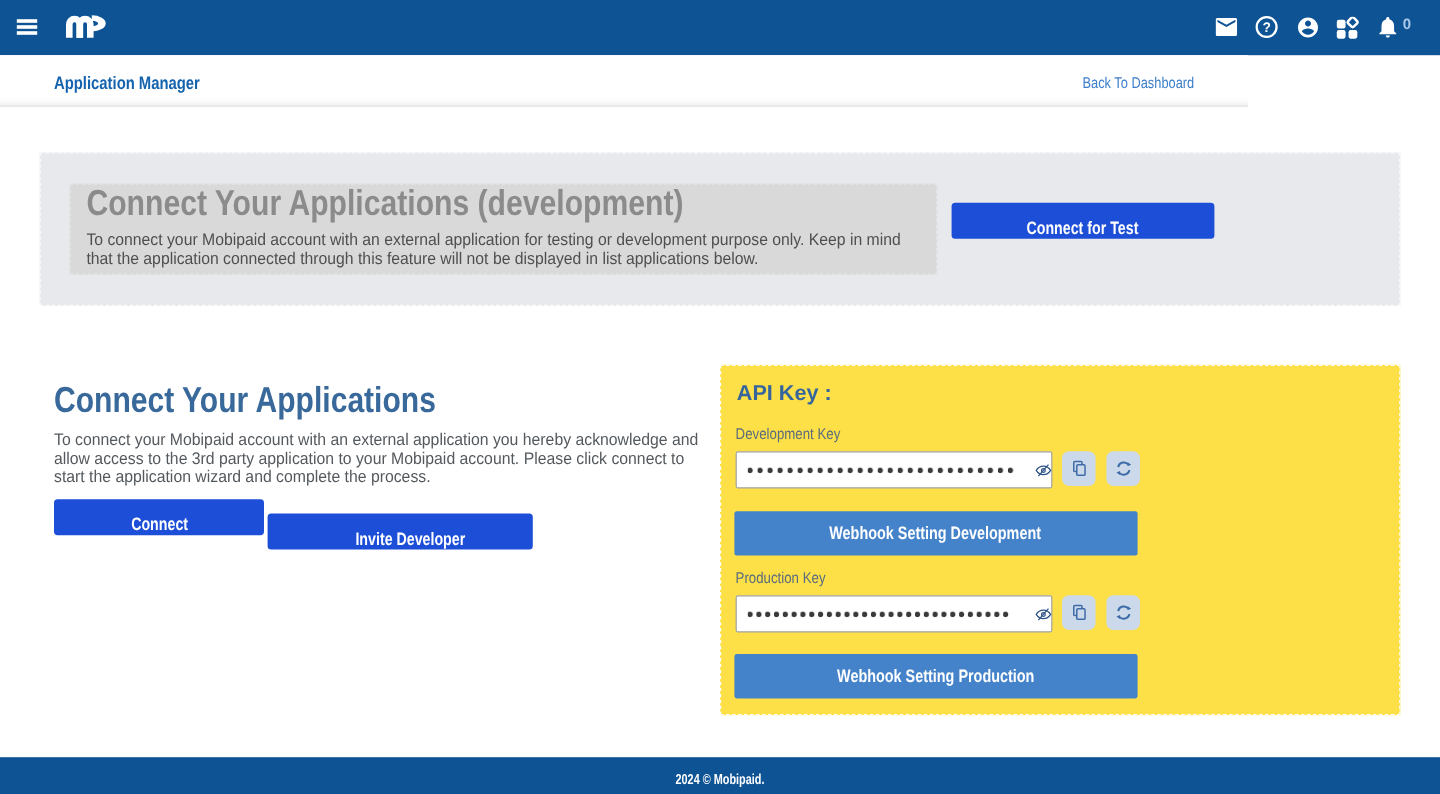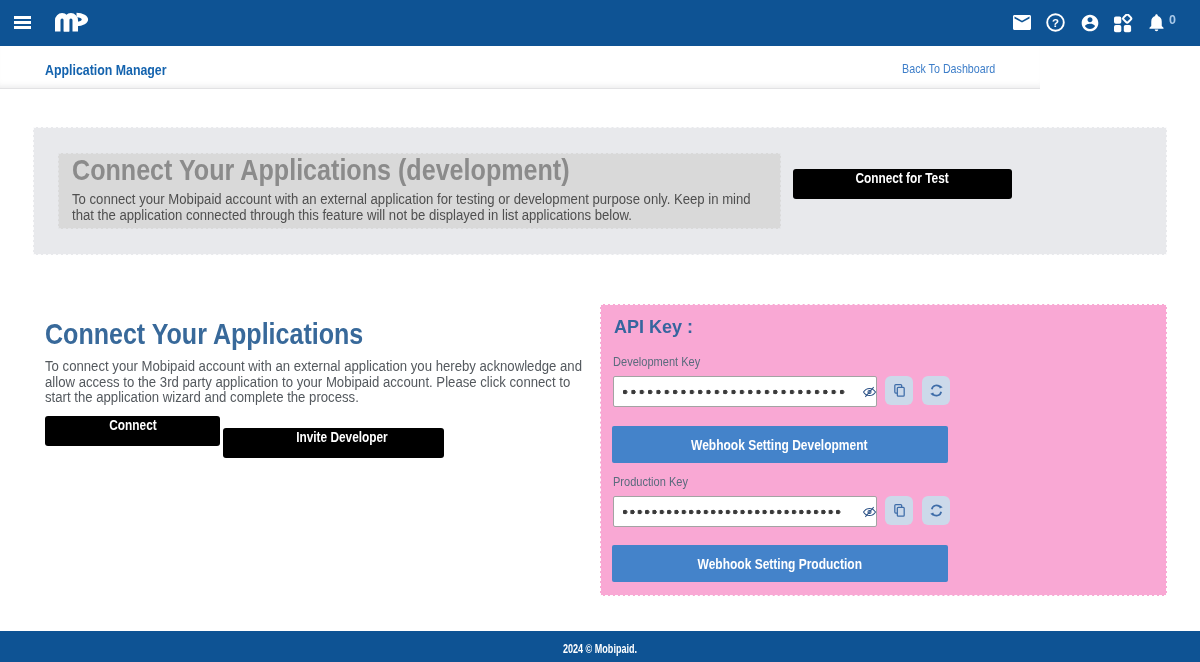--- a/index.html
+++ b/index.html
@@ -19,31 +19,31 @@
 .subtitle { position:absolute; left:45px; top:14.5px; font-size:15px; font-weight:bold; color:#1463ae; transform:scaleX(0.824); transform-origin:0 0; white-space:nowrap; }
 .backlink { position:absolute; right:45px; top:15px; font-size:13px; color:#3d7ec9; transform:scaleX(0.823); transform-origin:100% 0; white-space:nowrap; }
 
 
 .band { position:absolute; left:33px; top:127px; width:1134px; height:128px; background:#e8e9ec; outline:1px dashed #fbfbfc; outline-offset:-1px; }
 .panel { position:absolute; left:25px; top:26px; width:723px; height:76px; background:#d9d9d9; outline:1px dashed #e4e5e8; outline-offset:-1px; }
 .bandh1 { position:absolute; left:72px; top:154px; font-size:30px; line-height:32px; font-weight:bold; color:#8b8b8b; transform:scaleX(0.837); transform-origin:0 0; white-space:nowrap; }
 .bandp { position:absolute; left:72px; top:191px; font-size:14px; color:#4f4f4f; line-height:16px; transform:scaleX(0.938); transform-origin:0 0; white-space:nowrap; }
 .btn-test { position:absolute; left:793px; top:169px; width:219px; height:30px; }
 
-.greenbtn { background:#000000; color:#fff; font-weight:bold; font-size:15px; text-align:center; border-radius:3px; display:flex; align-items:flex-start; justify-content:center; }
+.greenbtn { background:#1d4ed8; color:#fff; font-weight:bold; font-size:15px; text-align:center; border-radius:3px; display:flex; align-items:flex-end; justify-content:center; }
 .greenbtn span { transform:scaleX(0.79); white-space:nowrap; }
 
 
 .lefth1 { position:absolute; left:45px; top:318px; font-size:30px; line-height:32px; font-weight:bold; color:#38699a; transform:scaleX(0.835); transform-origin:0 0; white-space:nowrap; }
 .leftp { position:absolute; left:45px; top:359px; font-size:14px; color:#54595e; line-height:15.7px; transform:scaleX(0.94); transform-origin:0 0; white-space:nowrap; }
 .btn-connect { position:absolute; left:45px; top:416px; width:175px; height:30px; }
 .btn-invite { position:absolute; left:223px; top:428px; width:221px; height:30px;padding-left:16px; }
 
 
-.api { position:absolute; left:600px; top:304px; width:567px; height:292px; background:#f9a8d4; outline:1px dashed #fdfefe; outline-offset:-1px;text-align:right; }
+.api { position:absolute; left:600px; top:304px; width:567px; height:292px; background:#fde047; outline:1px dashed #fdfefe; outline-offset:-1px;text-align:right; }
 .apih { position:absolute; left:14px; top:13px; font-size:18px; font-weight:bold; color:#36659e; }
 .lbl { position:absolute; left:12.5px; font-size:13px; color:#5a6b7d; transform:scaleX(0.85); transform-origin:0 0; white-space:nowrap; }
 .keyinput { position:absolute; left:12.5px; width:264.5px; height:30.5px; background:#fff; border:1px solid #a3a3a3; border-radius:2px; }
 .dots { position:absolute; left:9.5px; top:12px; height:6px; background-image:radial-gradient(circle at 2px 3px, #3a3a3a 2px, rgba(0,0,0,0) 2.6px); background-repeat:repeat-x; }
 .dotsa { width:222px; background-size:8.35px 6px; }
 .dotsb { width:218px; background-size:7.35px 6px; }
 .eye { position:absolute; right:-1px; top:9px; }
 .sq { position:absolute; width:28px; height:28.5px; background:#ccd9ea; border-radius:6px; display:flex; align-items:center; justify-content:center; }
 .bluebtn { position:absolute; left:12px; width:335.5px; height:37.5px; background:#4483ca; color:#fff; font-weight:bold; font-size:15px; border-radius:2px; display:flex; align-items:center; justify-content:center; }
 .bluebtn span { transform:scaleX(0.8); white-space:nowrap; }

